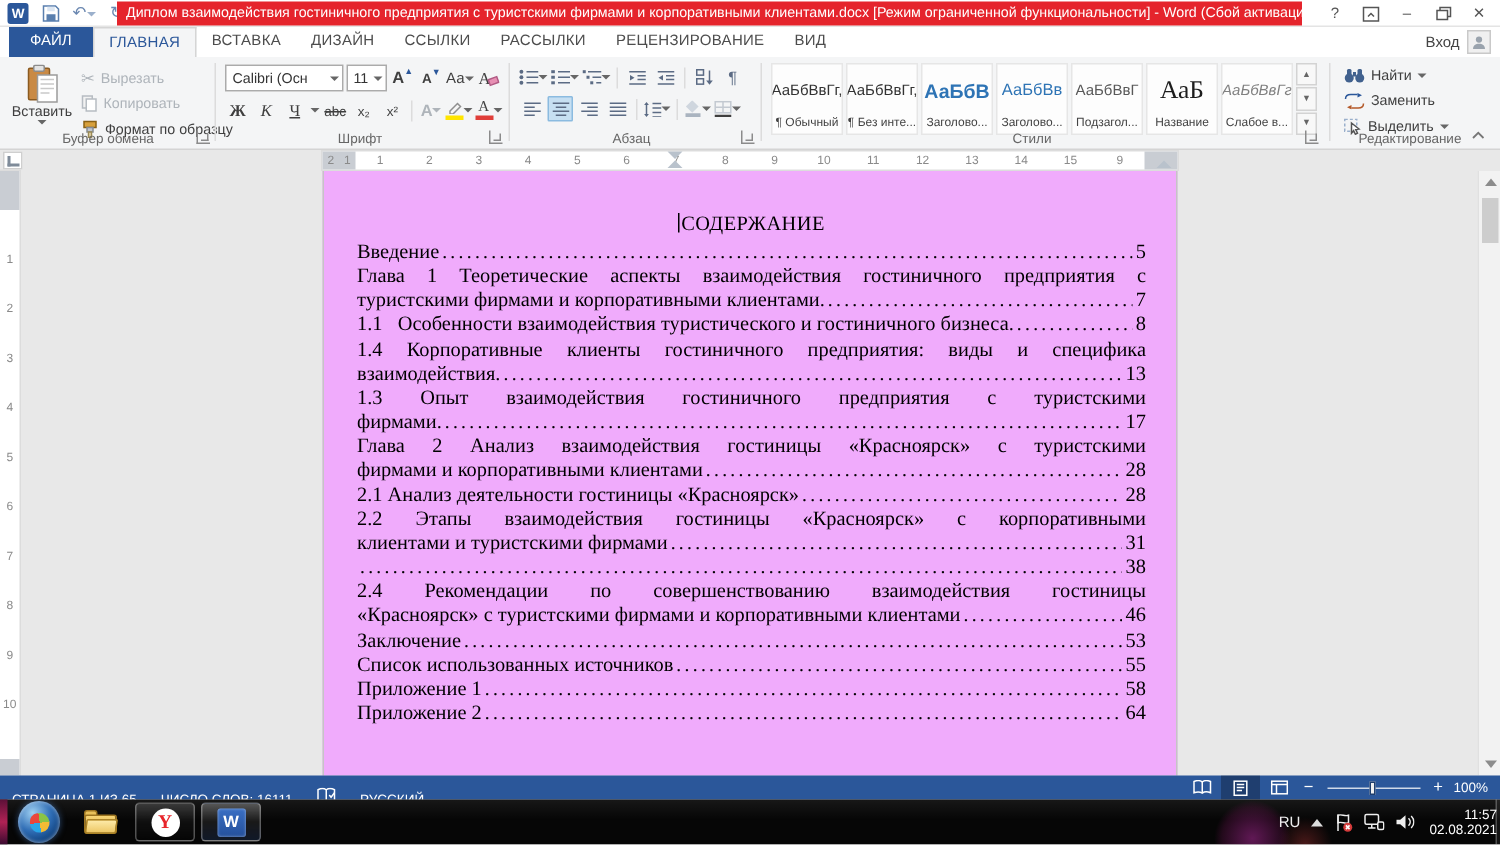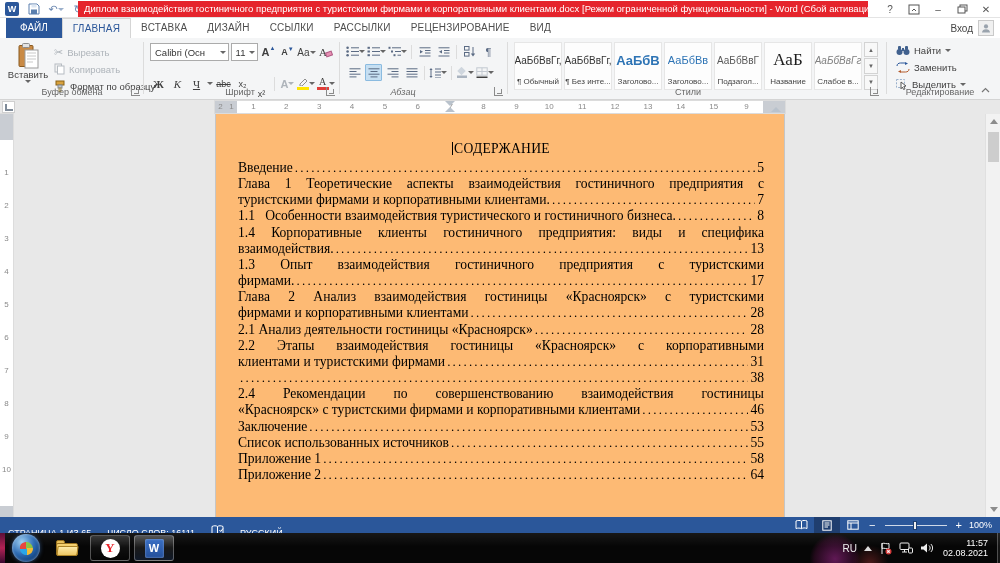--- a/index.html
+++ b/index.html
@@ -76,21 +76,21 @@
   .marker { position:absolute; width:0; height:0; }
   .mk-fl  { left:230px; top:0;  border-left:5px solid transparent; border-right:5px solid transparent; border-top:5px solid #b9c2cc; }
   .mk-hang{ left:230px; top:6px; border-left:5px solid transparent; border-right:5px solid transparent; border-bottom:5px solid #b9c2cc; }
   .mk-ri  { left:556px; top:6px; border-left:5px solid transparent; border-right:5px solid transparent; border-bottom:5px solid #b9c2cc; }
 
   
   .docarea { position:absolute; left:0; top:114px; width:1000px; height:403px; background:#e8e8e8; }
   .vruler { position:absolute; left:0; top:0; width:13px; height:403px; background:#fff; box-shadow:0 0 0 1px #dcdcdc; }
   .vr-margin { position:absolute; left:0; width:13px; background:#c9cdd3; }
   .vr-num { position:absolute; left:0; width:13px; text-align:center; font-size:8px; color:#8a8a8a; }
-  .page { position:absolute; left:215px; top:0; width:570px; height:403px; background:#fdba74; border-left:1px solid #c5c5c5; border-right:1px solid #c5c5c5; padding:26px 20px 0 22px; font-family:"Liberation Serif", serif; font-size:13.6px; color:#000; }
+  .page { position:absolute; left:215px; top:0; width:570px; height:403px; background:#f0abfc; border-left:1px solid #c5c5c5; border-right:1px solid #c5c5c5; padding:26px 20px 0 22px; font-family:"Liberation Serif", serif; font-size:13.6px; color:#000; }
   .doc-heading { text-align:center; line-height:17px; margin-bottom:3px; letter-spacing:.3px; }
   .tcaret { display:inline-block; width:1px; height:13px; background:#000; vertical-align:-2px; margin-right:1px; }
   .toc { line-height:16.15px; }
   .toc-line-j { text-align:justify; text-align-last:justify; }
   .toc-line-last { display:flex; align-items:baseline; }
   .toc-text { white-space:nowrap; }
   .toc-dots { flex:1; overflow:hidden; white-space:nowrap; letter-spacing:2.2px; font-size:13px; margin:0 2px; }
   .toc-page { white-space:nowrap; }
 
   
@@ -128,21 +128,21 @@
   .folder { position:relative; width:22px; height:16px; }
   .folder .back { position:absolute; left:0; bottom:0; width:22px; height:13px; background:linear-gradient(#f7d575,#d9a33c); border:1px solid #9c7420; border-radius:2px; }
   .folder .tab { position:absolute; left:0; top:0; width:9px; height:5px; background:#e8c05a; border:1px solid #9c7420; border-radius:2px 2px 0 0; }
   .folder .front { position:absolute; left:1px; bottom:0; width:21px; height:10px; background:linear-gradient(#fdeaa8,#edc765); border:1px solid #ab8327; border-radius:1px 1px 2px 2px; transform:skewX(-8deg); }
   .tb-app { position:absolute; top:2px; width:40px; height:26px; border:1px solid rgba(255,255,255,.3); border-radius:3px;
     background:linear-gradient(rgba(255,255,255,.16), rgba(255,255,255,.04) 50%, rgba(0,0,0,.15)); display:flex; align-items:center; justify-content:center; }
   .tb-app.active { background:linear-gradient(rgba(255,255,255,.28), rgba(255,255,255,.08) 50%, rgba(40,70,120,.3)); }
   .ycircle { width:19px; height:19px; background:#fff; border-radius:50%; display:flex; align-items:center; justify-content:center;
     font-family:"Liberation Serif", serif; font-weight:bold; font-size:13px; color:#e8252b; }
   .wtile { width:19px; height:19px; background:linear-gradient(#3a6fc4,#24509b); border-radius:2px; color:#fff; font-weight:bold; font-size:11px; display:flex; align-items:center; justify-content:center; box-shadow:inset 0 0 2px rgba(255,255,255,.5); }
-  .tray { position:absolute; right:12px; top:0; height:30px; display:flex; align-items:center; gap:7px; color:#fff; }
+  .tray { position:absolute; right:2px; top:0; height:30px; display:flex; align-items:center; gap:7px; color:#fff; }
   .tray-lang { font-size:10px; color:#eee; }
   .tray-caret { width:0; height:0; border-left:4px solid transparent; border-right:4px solid transparent; border-bottom:5px solid #ddd; }
   .clock { text-align:right; font-size:9px; line-height:10px; color:#fff; padding-left:3px; }
   .showdesk { position:absolute; right:0; top:0; width:3px; height:30px; border-left:1px solid rgba(255,255,255,.25); background:rgba(255,255,255,.06); }
 
   svg { display:block; }
 </style>
 </head>
 <body>
 
@@ -286,21 +286,21 @@
             </svg>
         </div>
       </div>
       <div class="frow">
         <div class="rbtn serifb" style="font-weight:bold;font-size:11px;">Ж</div>
         <div class="rbtn serifb" style="font-style:italic;font-size:11px;">К</div>
         <div class="rbtn serifb" style="text-decoration:underline;font-size:11px;">Ч</div>
         <span class="caret"></span>
         <div class="rbtn" style="text-decoration:line-through;font-size:9px;">abc</div>
         <div class="rbtn" style="font-size:9px;">x₂</div>
-        <div class="rbtn" style="font-size:9px;margin-top:20px;">x²</div>
+        <div class="rbtn" style="font-size:9px;">x²</div>
         <div style="width:1px;height:14px;background:#dcdcdc;margin:0 2px;"></div>
         <div class="rbtn dis" style="font-size:11px;font-weight:bold;">
             <span>А</span>
             <span class="caret" style="border-top-color:#aeb4ba"></span>
           </div>
         <div class="rbtn">
           <span style="display:flex;flex-direction:column;align-items:center;">
             <svg width="10" height="8" viewBox="0 0 10 8">
                 <path d="M2 6L7 1l2 2-5 5H2z" fill="#f5f5f5" stroke="#8f8f8f"></path>
               </svg>
@@ -415,21 +415,21 @@
         <div class="rbtn">
           <svg width="12" height="11" viewBox="0 0 12 11">
               <rect x="0.8" y="0.8" width="10.4" height="7.4" fill="none" stroke="#c3c9d1"></rect>
               <path d="M6 0.8v7.4M0.8 4.5h10.4" stroke="#c3c9d1"></path>
               <path d="M0.5 10.3h11" stroke="#3f3f3f" stroke-width="1.6"></path>
             </svg>
             <span class="caret"></span>
         </div>
       </div>
     </div>
-    <div class="grplabel" style="left:328px; width:150px;font-style:italic;">Абзац</div>
+    <div class="grplabel" style="left:346px; width:150px;">Абзац</div>
     <div class="launcher" style="left:494px;"></div>
     <div class="rsep" style="left:507px;"></div>
 
     <div class="styles-strip" id="styles-host">
         <div class="stylecard">
           <div class="sample" style="font-size:10px;color:#333;">АаБбВвГг,</div>
           <div class="sname">¶ Обычный</div>
         </div>
         <div class="stylecard">
           <div class="sample" style="font-size:10px;color:#333;">АаБбВвГг,</div>

